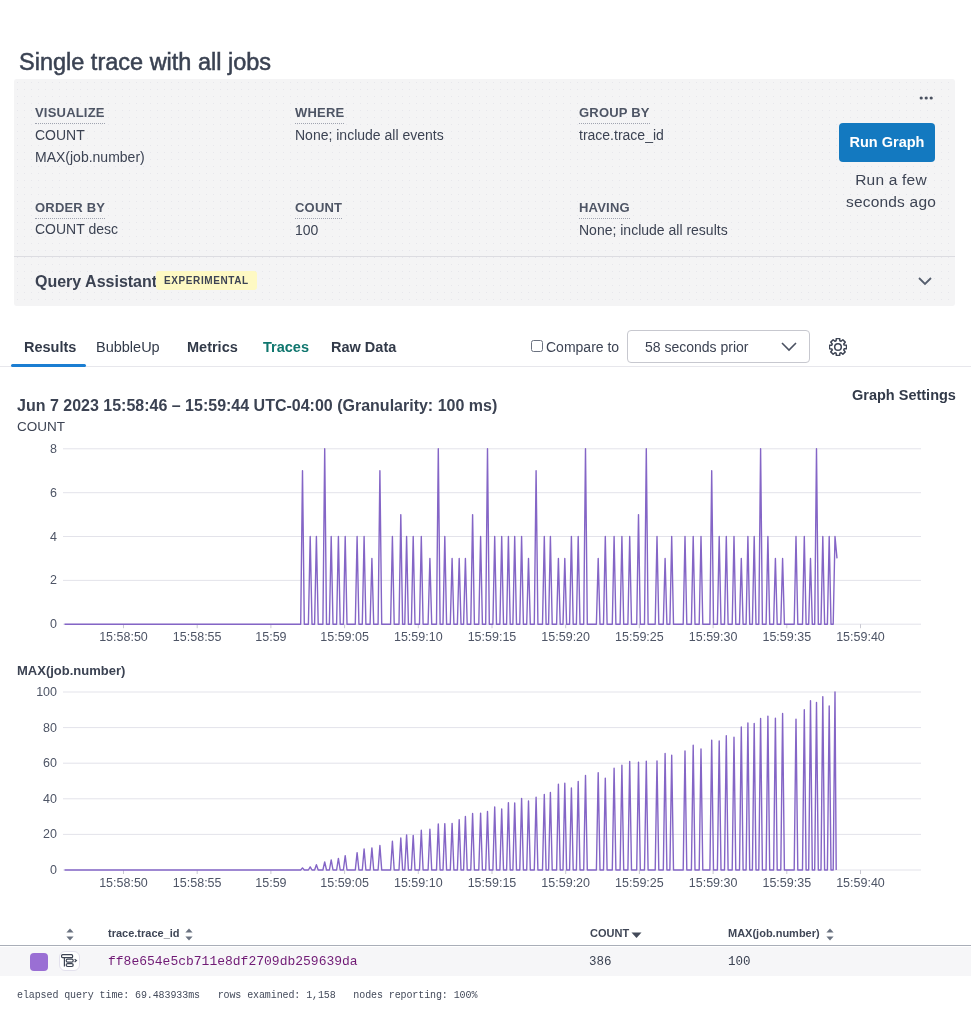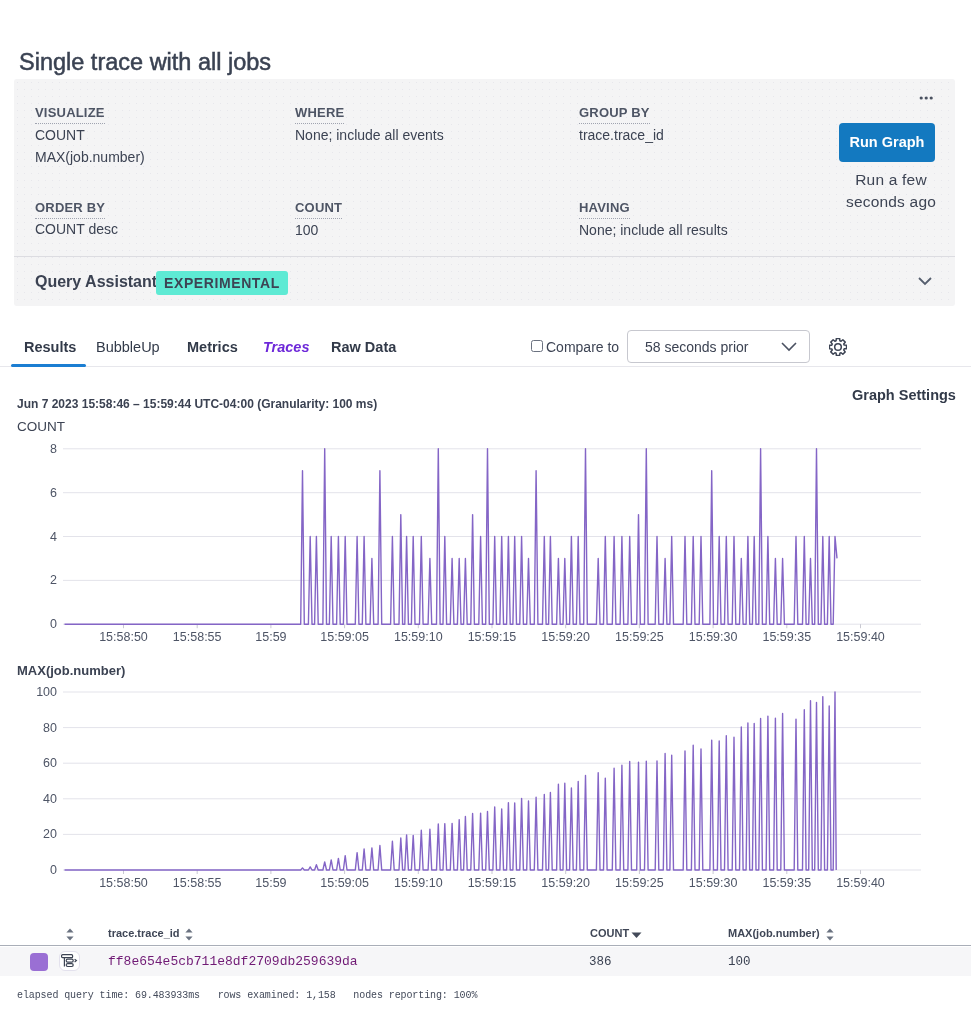--- a/index.html
+++ b/index.html
@@ -42,49 +42,49 @@
     <circle cx="2.2" cy="3" r="1.6" fill="#4a5160"></circle>
     <circle cx="7.2" cy="3" r="1.6" fill="#4a5160"></circle>
     <circle cx="12.2" cy="3" r="1.6" fill="#4a5160"></circle>
   </svg>
 
 <div class="abs" style="left:839px;top:123px;width:96px;height:39px;background:#1379c0;border-radius:4px;color:#fff;font-weight:bold;font-size:14.5px;text-align:center;line-height:39px;">Run Graph</div>
 <div class="abs" style="left:791px;top:169px;width:200px;text-align:center;font-size:15.5px;color:#3d4454;line-height:21.5px;letter-spacing:0.2px;">Run a few<br>seconds ago</div>
 
 <div class="abs" style="left:14px;top:256px;width:941px;height:1px;background:#dcdce1;"></div>
 <div class="abs" style="left:35px;top:273px;font-size:16px;font-weight:bold;color:#3b4252;">Query Assistant</div>
-<div class="abs" style="left:156px;top:271px;background:#5eead4;border-radius:3px;padding:4px 8px;font-size:14px;font-weight:bold;letter-spacing:0.6px;color:#3d4454;">EXPERIMENTAL</div>
+<div class="abs" style="left:156px;top:271px;background:#fef9c3;border-radius:3px;padding:4px 8px;font-size:10px;font-weight:bold;letter-spacing:0.6px;color:#3d4454;">EXPERIMENTAL</div>
 <svg class="abs" style="left:917px;top:276px;" width="16" height="10">
     <polyline points="2,2 8,8 14,2" fill="none" stroke="#555e6e" stroke-width="1.8"></polyline>
   </svg>
 
 <div class="abs" style="left:24px;top:339px;font-size:14.5px;font-weight:bold;color:#323a49;">Results</div>
 <div class="abs" style="left:96px;top:339px;font-size:14.5px;font-weight:normal;color:#323a49;">BubbleUp</div>
 <div class="abs" style="left:187px;top:339px;font-size:14.5px;font-weight:bold;color:#323a49;">Metrics</div>
-<div class="abs" style="left:263px;top:339px;font-size:14.5px;font-weight:bold;color:#6d28d9;font-style:italic;">Traces</div>
+<div class="abs" style="left:263px;top:339px;font-size:14.5px;font-weight:bold;color:#0f766e;">Traces</div>
 <div class="abs" style="left:331px;top:339px;font-size:14.5px;font-weight:bold;color:#323a49;">Raw Data</div>
 <div class="abs" style="left:0px;top:366px;width:971px;height:1px;background:#e7e7ec;"></div>
 <div class="abs" style="left:11px;top:364px;width:75px;height:3px;background:#1b7ed2;border-radius:2px;"></div>
 
 <div class="abs" style="left:530.5px;top:340px;width:12px;height:12px;border:1.3px solid #6b7280;border-radius:2.5px;background:#fff;"></div>
 <div class="abs" style="left:546px;top:339px;font-size:14px;color:#3d4454;">Compare to</div>
 
 <div class="abs" style="left:627px;top:330px;width:183px;height:33px;border:1px solid #c7c8cf;border-radius:4px;background:#fff;"></div>
 <div class="abs" style="left:645px;top:339px;font-size:14px;color:#3b4252;">58 seconds prior</div>
 <svg class="abs" style="left:780px;top:341px;" width="18" height="11">
     <polyline points="2,2 9,9 16,2" fill="none" stroke="#4b5262" stroke-width="1.6"></polyline>
   </svg>
 
 <svg class="abs" style="left:829px;top:337.5px;" width="18" height="18" viewBox="0 0 18 18">
     <path d="M10.66,0.46 L7.34,0.46 L7.10,2.78 L5.90,3.29 L4.14,1.79 L1.79,4.14 L3.26,5.95 L2.77,7.15 L0.46,7.34 L0.46,10.66 L2.78,10.90 L3.29,12.10 L1.79,13.86 L4.14,16.21 L5.95,14.74 L7.15,15.23 L7.34,17.54 L10.66,17.54 L10.90,15.22 L12.10,14.71 L13.86,16.21 L16.21,13.86 L14.74,12.05 L15.23,10.85 L17.54,10.66 L17.54,7.34 L15.22,7.10 L14.71,5.90 L16.21,4.14 L13.86,1.79 L12.05,3.26 L10.85,2.77 Z" fill="none" stroke="#3d4454" stroke-width="1.5" stroke-linejoin="round"></path>
     <circle cx="9" cy="9" r="3.3" fill="none" stroke="#3d4454" stroke-width="1.5"></circle>
   </svg>
 <div class="abs" style="left:852px;top:338.5px;font-size:14.5px;font-weight:bold;color:#323a49;margin-top:48px;">Graph Settings</div>
 
-<div class="abs" style="left:17px;top:397px;font-size:12px;font-weight:bold;color:#3b4252;">Jun 7 2023 15:58:46 – 15:59:44 UTC-04:00 (Granularity: 100 ms)</div>
+<div class="abs" style="left:17px;top:397px;font-size:16px;font-weight:bold;color:#3b4252;">Jun 7 2023 15:58:46 – 15:59:44 UTC-04:00 (Granularity: 100 ms)</div>
 <div class="abs" style="left:17px;top:419px;font-size:13.5px;color:#3d4454;">COUNT</div>
 
 <svg width="971" height="210" style="position:absolute;left:0;top:440px">
 <line x1="63" y1="8.8" x2="921" y2="8.8" stroke="#e3e3ea" stroke-width="1"></line>
 <text x="57" y="12.8" text-anchor="end" font-family="Liberation Sans, sans-serif" font-size="12.5" fill="#4e5566">8</text>
 <line x1="63" y1="52.7" x2="921" y2="52.7" stroke="#e3e3ea" stroke-width="1"></line>
 <text x="57" y="56.7" text-anchor="end" font-family="Liberation Sans, sans-serif" font-size="12.5" fill="#4e5566">6</text>
 <line x1="63" y1="96.5" x2="921" y2="96.5" stroke="#e3e3ea" stroke-width="1"></line>
 <text x="57" y="100.5" text-anchor="end" font-family="Liberation Sans, sans-serif" font-size="12.5" fill="#4e5566">4</text>
 <line x1="63" y1="140.4" x2="921" y2="140.4" stroke="#e3e3ea" stroke-width="1"></line>

